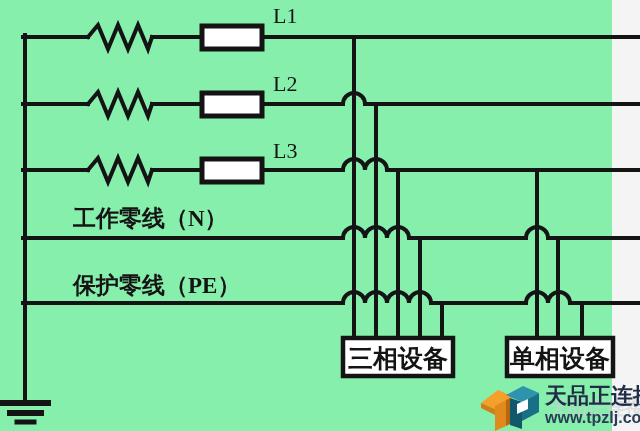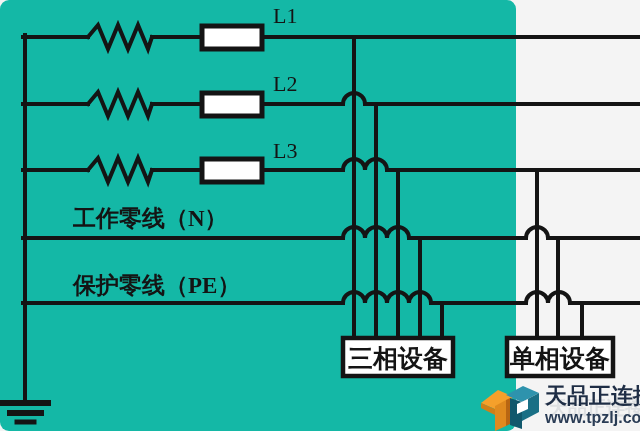--- a/index.html
+++ b/index.html
@@ -8,24 +8,23 @@
     background: #f4f4f4;
   }
   body {
     width: 640px;
     height: 431px;
     overflow: hidden;
     font-family: "Liberation Serif", "DejaVu Serif", serif;
   }
   .stage {
     position: relative;
-    width: 516px;
+    width: 612px;
     height: 431px;
-    background: #14b8a6;
-    border-radius: 9px;
+    background: #86efac;
   }
   svg { display: block; }
   text { user-select: none; }
   .cjk-label {
     font-family: "Liberation Serif", "DejaVu Serif", serif;
     font-weight: bold;
     fill: #141414;
   }
   .phase-label {
     font-family: "Liberation Serif", "DejaVu Serif", serif;

